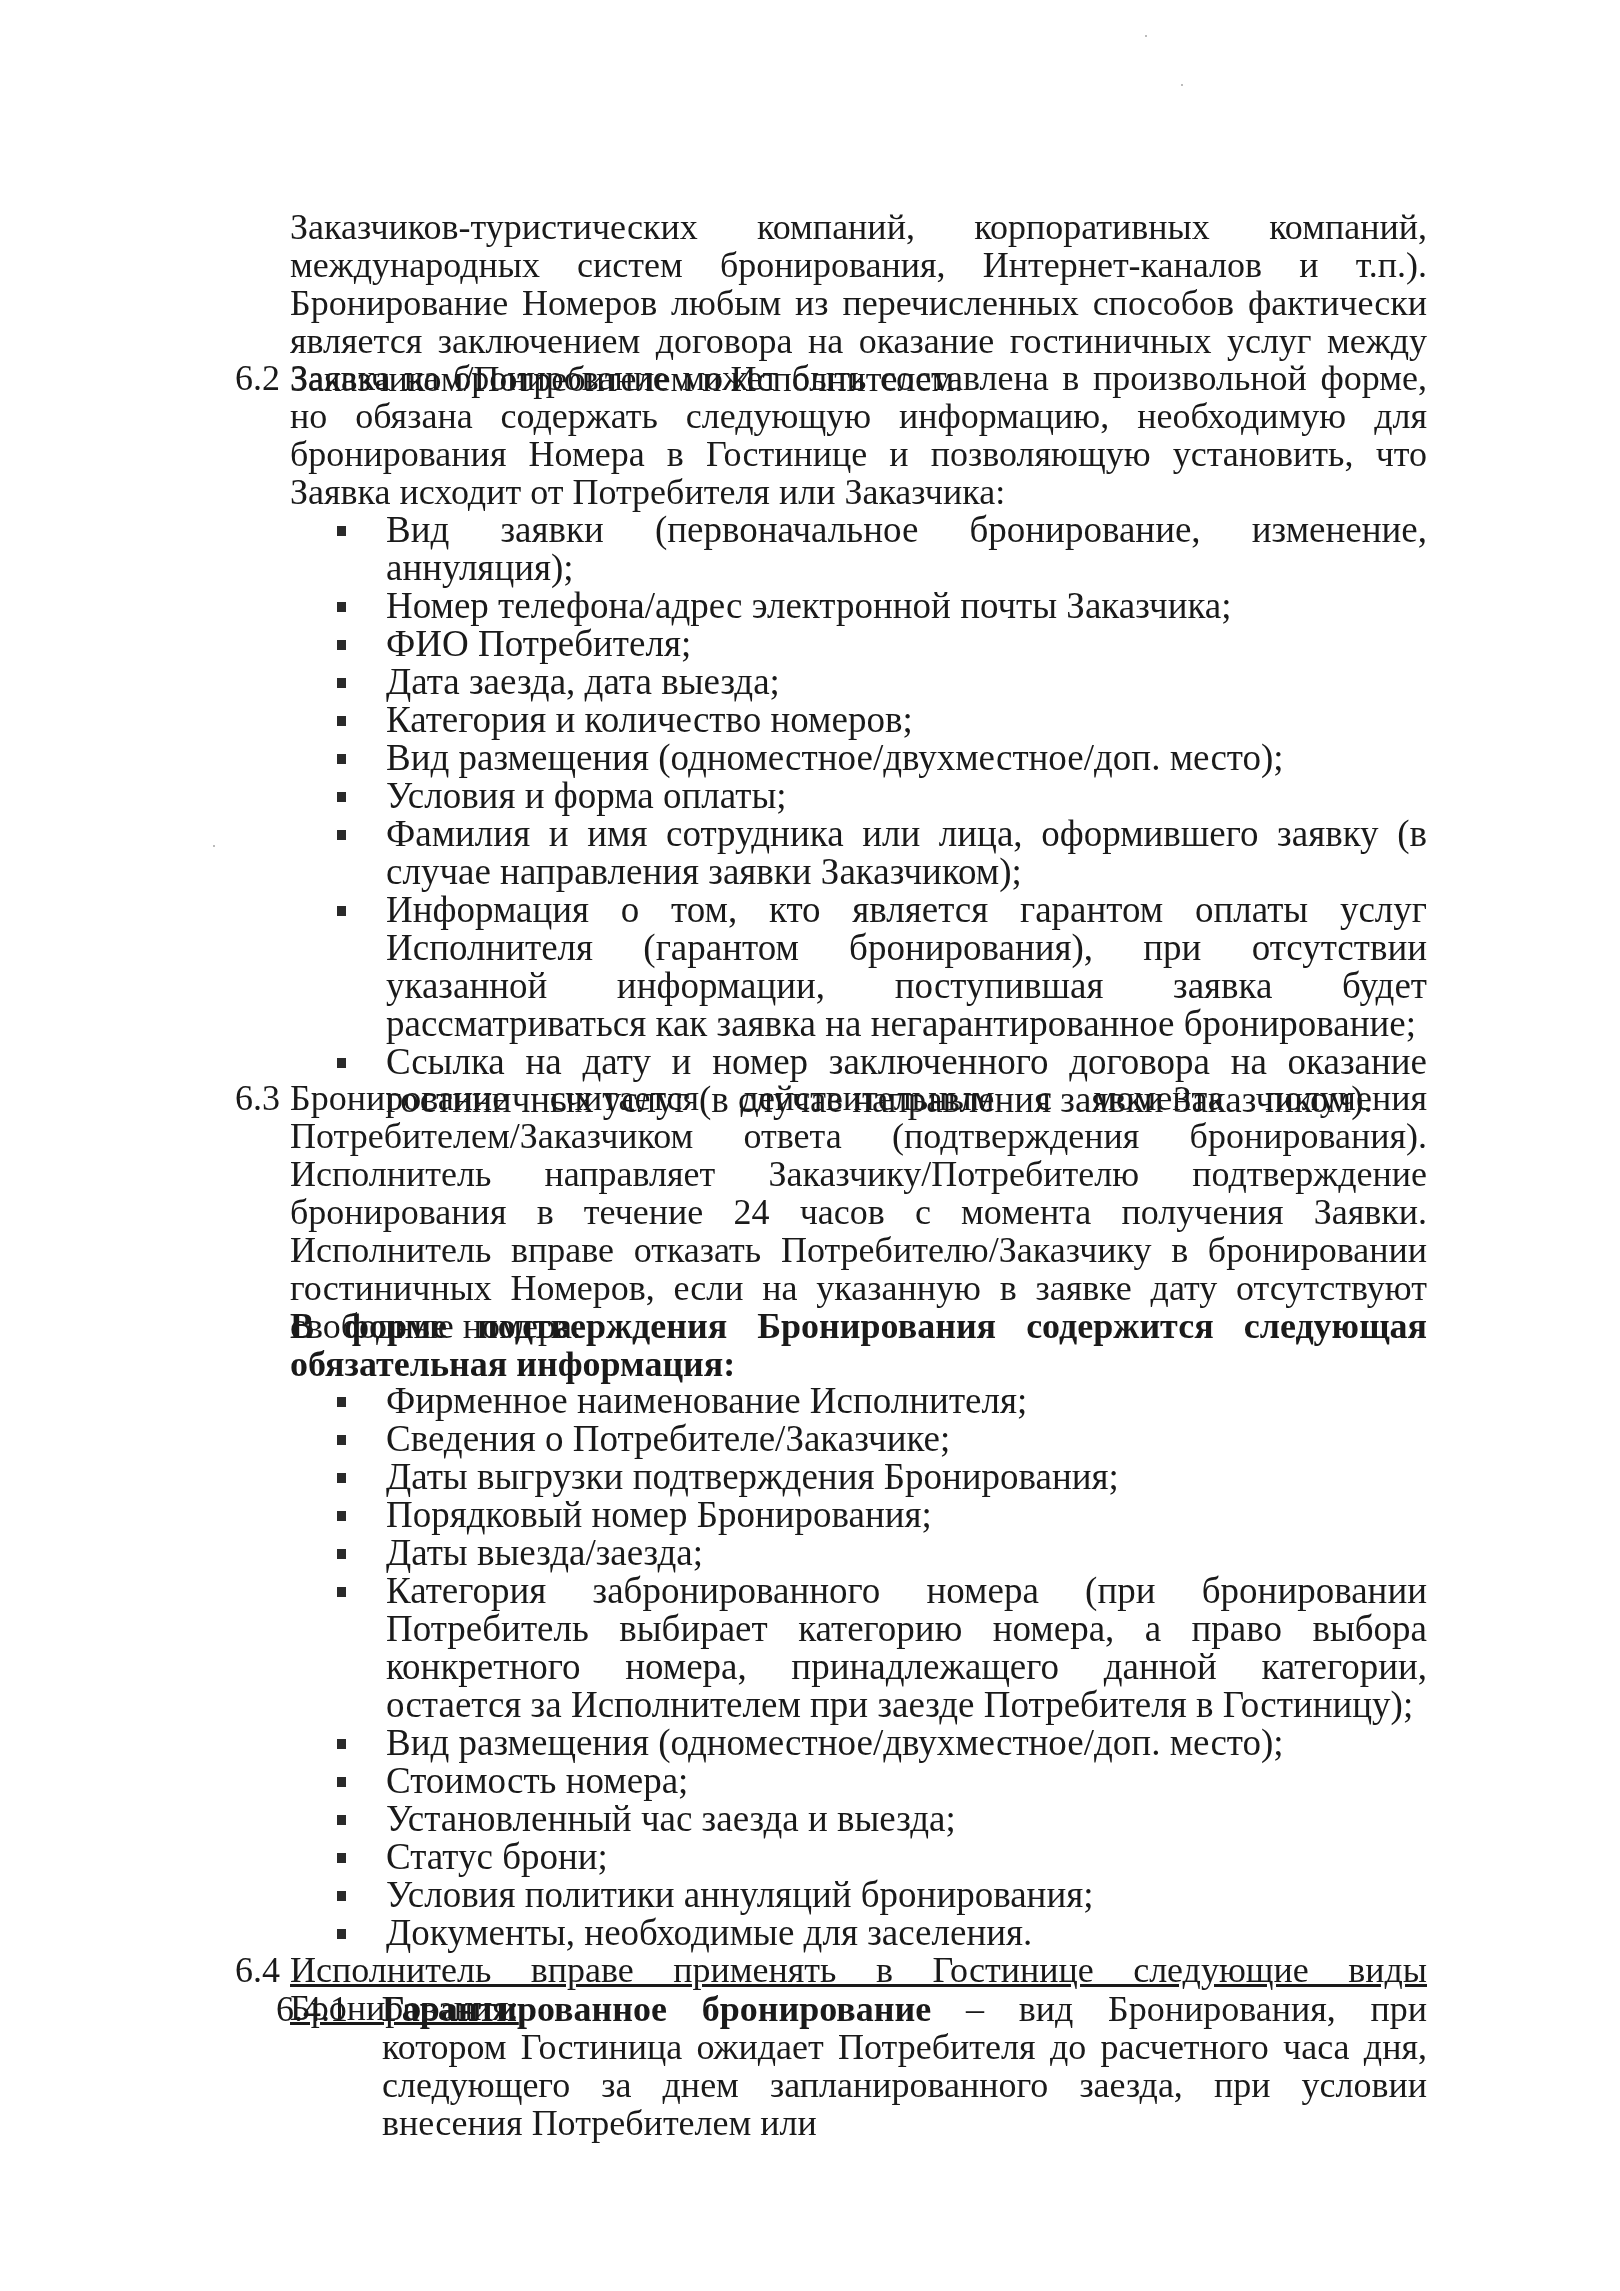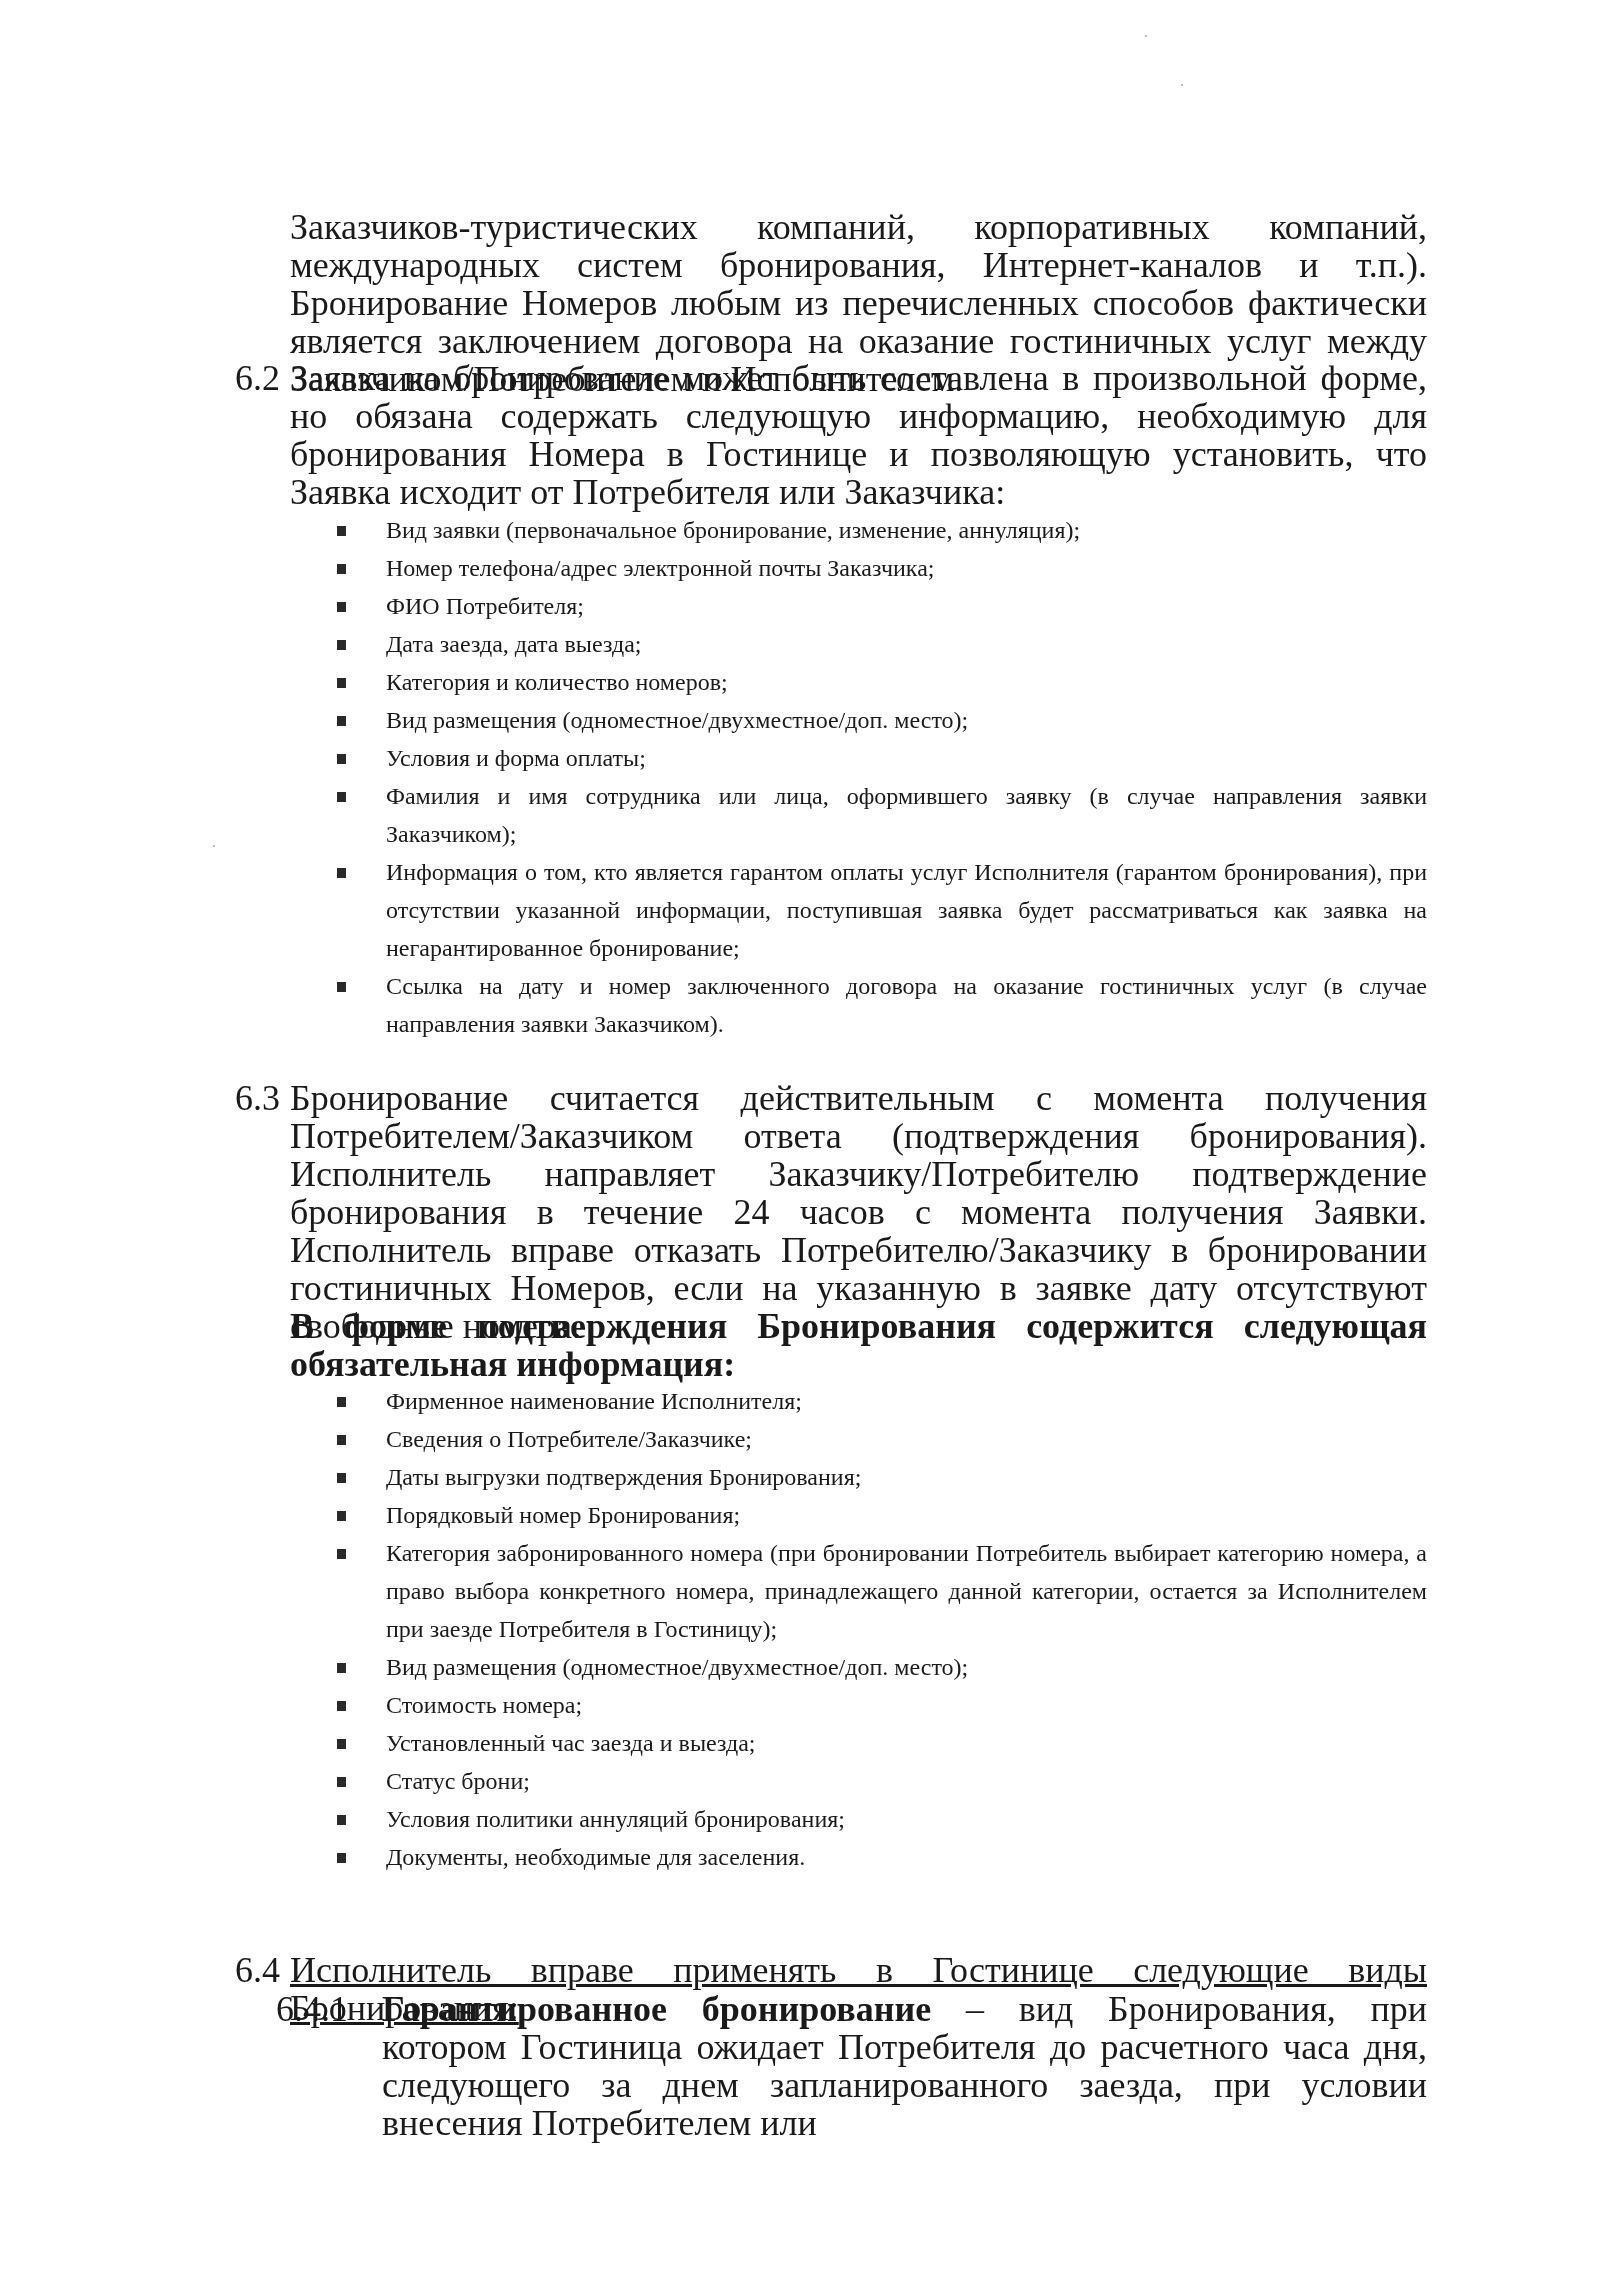--- a/index.html
+++ b/index.html
@@ -17,21 +17,21 @@
     text-justify: inter-word;
   }
   .p-cont { left: 290px; width: 1137px; top: 208px; }
   .numbered { left: 235px; width: 1192px; }
   .numbered .num { position: absolute; left: 0; top: 0; }
   .numbered .body { margin-left: 55px; text-align: justify; }
   .plain { left: 290px; width: 1137px; font-weight: bold; }
   ul.bullets {
     position: absolute; margin: 0; padding: 0; list-style: none;
     left: 333px; width: 1094px;
-    font-size: 24px; line-height: 38px;
+    font-size: 37px; line-height: 38px;
   }
   ul.bullets li { position: relative; padding-left: 53px; text-align: justify; }
   ul.bullets li .mk {
     position: absolute; left: 3.9px; top: 14.7px;
     width: 8.8px; height: 10.8px; background: #2a2a2a;
   }
   .sub { left: 276px; width: 1151px; }
   .sub .num { position: absolute; left: 0; top: 0; }
   .sub .body { margin-left: 106px; text-align: justify; }
   .bold { font-weight: bold; }
@@ -71,20 +71,21 @@
     <div class="body">Бронирование считается действительным с момента получения Потребителем/Заказчиком ответа (подтверждения бронирования). Исполнитель направляет Заказчику/Потребителю подтверждение бронирования в течение 24 часов с момента получения Заявки. Исполнитель вправе отказать Потребителю/Заказчику в бронировании гостиничных Номеров, если на указанную в заявке дату отсутствуют свободные номера.</div>
   </div>
 
   <div class="block plain" style="top:1307px;">В форме подтверждения Бронирования содержится следующая обязательная информация:</div>
 
   <ul class="bullets" style="top:1382px;">
     <li><span class="mk"></span><span>Фирменное наименование Исполнителя;</span></li>
     <li><span class="mk"></span><span>Сведения о Потребителе/Заказчике;</span></li>
     <li><span class="mk"></span><span>Даты выгрузки подтверждения Бронирования;</span></li>
     <li><span class="mk"></span><span>Порядковый номер Бронирования;</span></li>
+    <li><span class="mk"></span><span>Даты выезда/заезда;</span></li>
     <li><span class="mk"></span><span>Категория забронированного номера (при бронировании Потребитель выбирает категорию номера, а право выбора конкретного номера, принадлежащего данной категории, остается за Исполнителем при заезде Потребителя в Гостиницу);</span></li>
     <li><span class="mk"></span><span>Вид размещения (одноместное/двухместное/доп. место);</span></li>
     <li><span class="mk"></span><span>Стоимость номера;</span></li>
     <li><span class="mk"></span><span>Установленный час заезда и выезда;</span></li>
     <li><span class="mk"></span><span>Статус брони;</span></li>
     <li><span class="mk"></span><span>Условия политики аннуляций бронирования;</span></li>
     <li><span class="mk"></span><span>Документы, необходимые для заселения.</span></li>
   </ul>
 
   <div class="block numbered" style="top:1951px;text-decoration:underline;">

